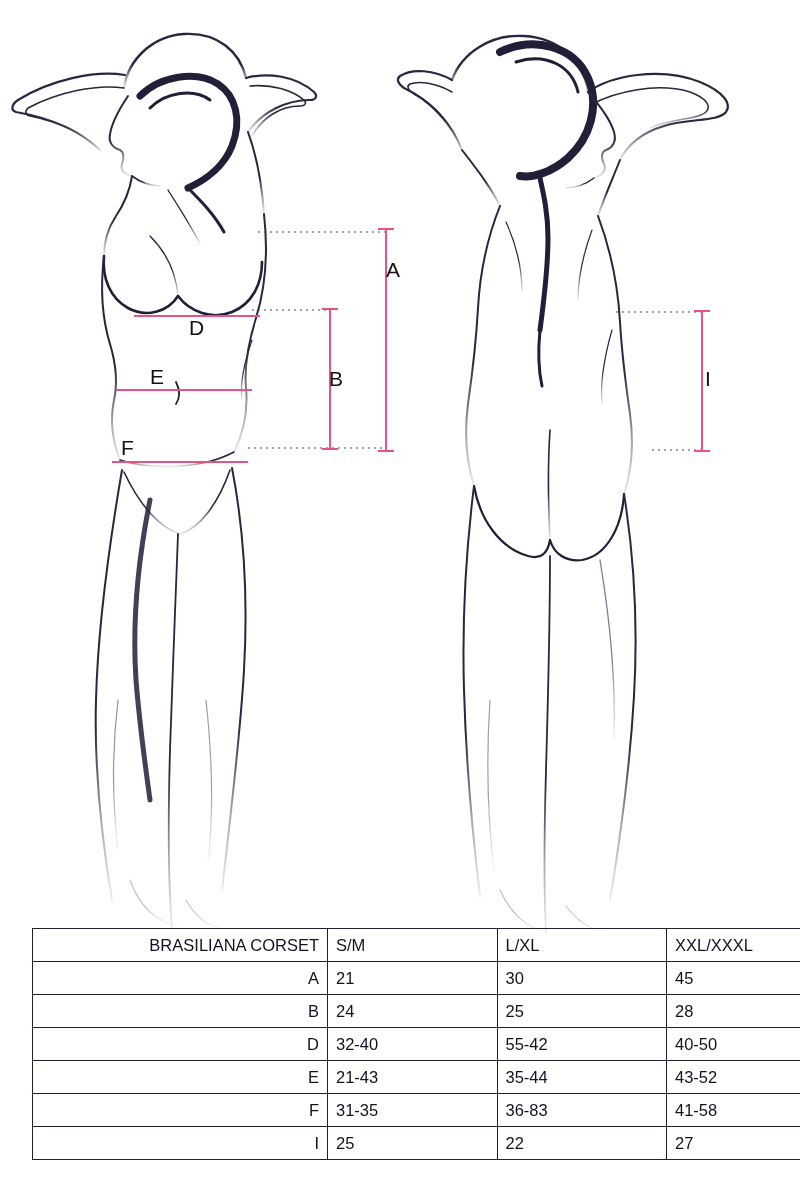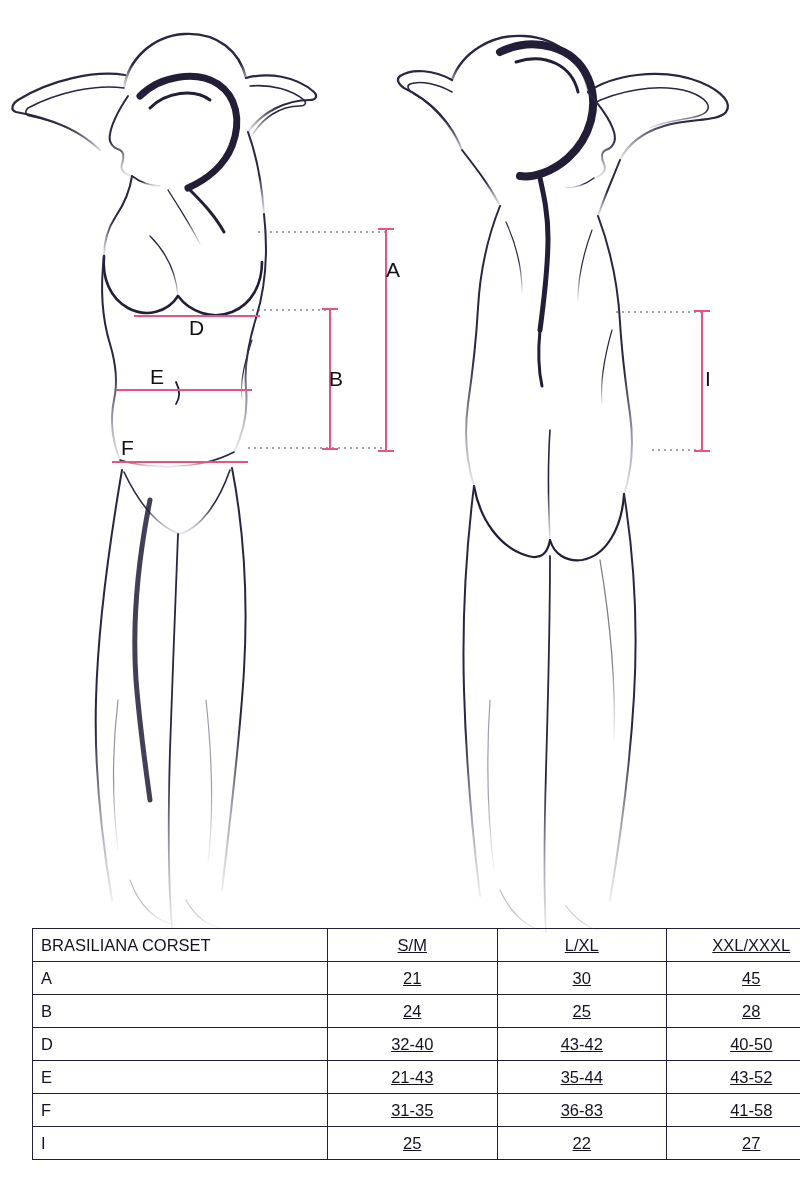--- a/index.html
+++ b/index.html
@@ -42,27 +42,26 @@
   }
   #size-table td {
     border: 1px solid #231f33;
     height: 32px;
     font-size: 16.5px;
     color: #141221;
     padding: 0 8px;
     font-family: "Liberation Sans", sans-serif;
   }
   #size-table td.label-col {
+    text-align: right;
+    width: 278px;
+  }
+  #size-table td.val-col {
     text-align: left;
-    width: 278px;
-  }
-  #size-table td.val-col {
-    text-align: center;
     width: 152.5px;
-    text-decoration: underline;
   }
 </style>
 </head>
 <body>
 
 <div id="figures">
   <svg width="800" height="940" viewBox="0 0 800 940" xmlns="http://www.w3.org/2000/svg">
     <defs>
       <linearGradient id="fadeDark" x1="0" y1="0" x2="0" y2="1">
         <stop offset="0%" stop-color="#2a2540" stop-opacity="1"></stop>
@@ -239,21 +238,21 @@
     </tr>
     <tr>
       <td class="label-col">B</td>
       <td class="val-col">24</td>
       <td class="val-col">25</td>
       <td class="val-col">28</td>
     </tr>
     <tr>
       <td class="label-col">D</td>
       <td class="val-col">32-40</td>
-      <td class="val-col">43-42</td>
+      <td class="val-col">55-42</td>
       <td class="val-col">40-50</td>
     </tr>
     <tr>
       <td class="label-col">E</td>
       <td class="val-col">21-43</td>
       <td class="val-col">35-44</td>
       <td class="val-col">43-52</td>
     </tr>
     <tr>
       <td class="label-col">F</td>

